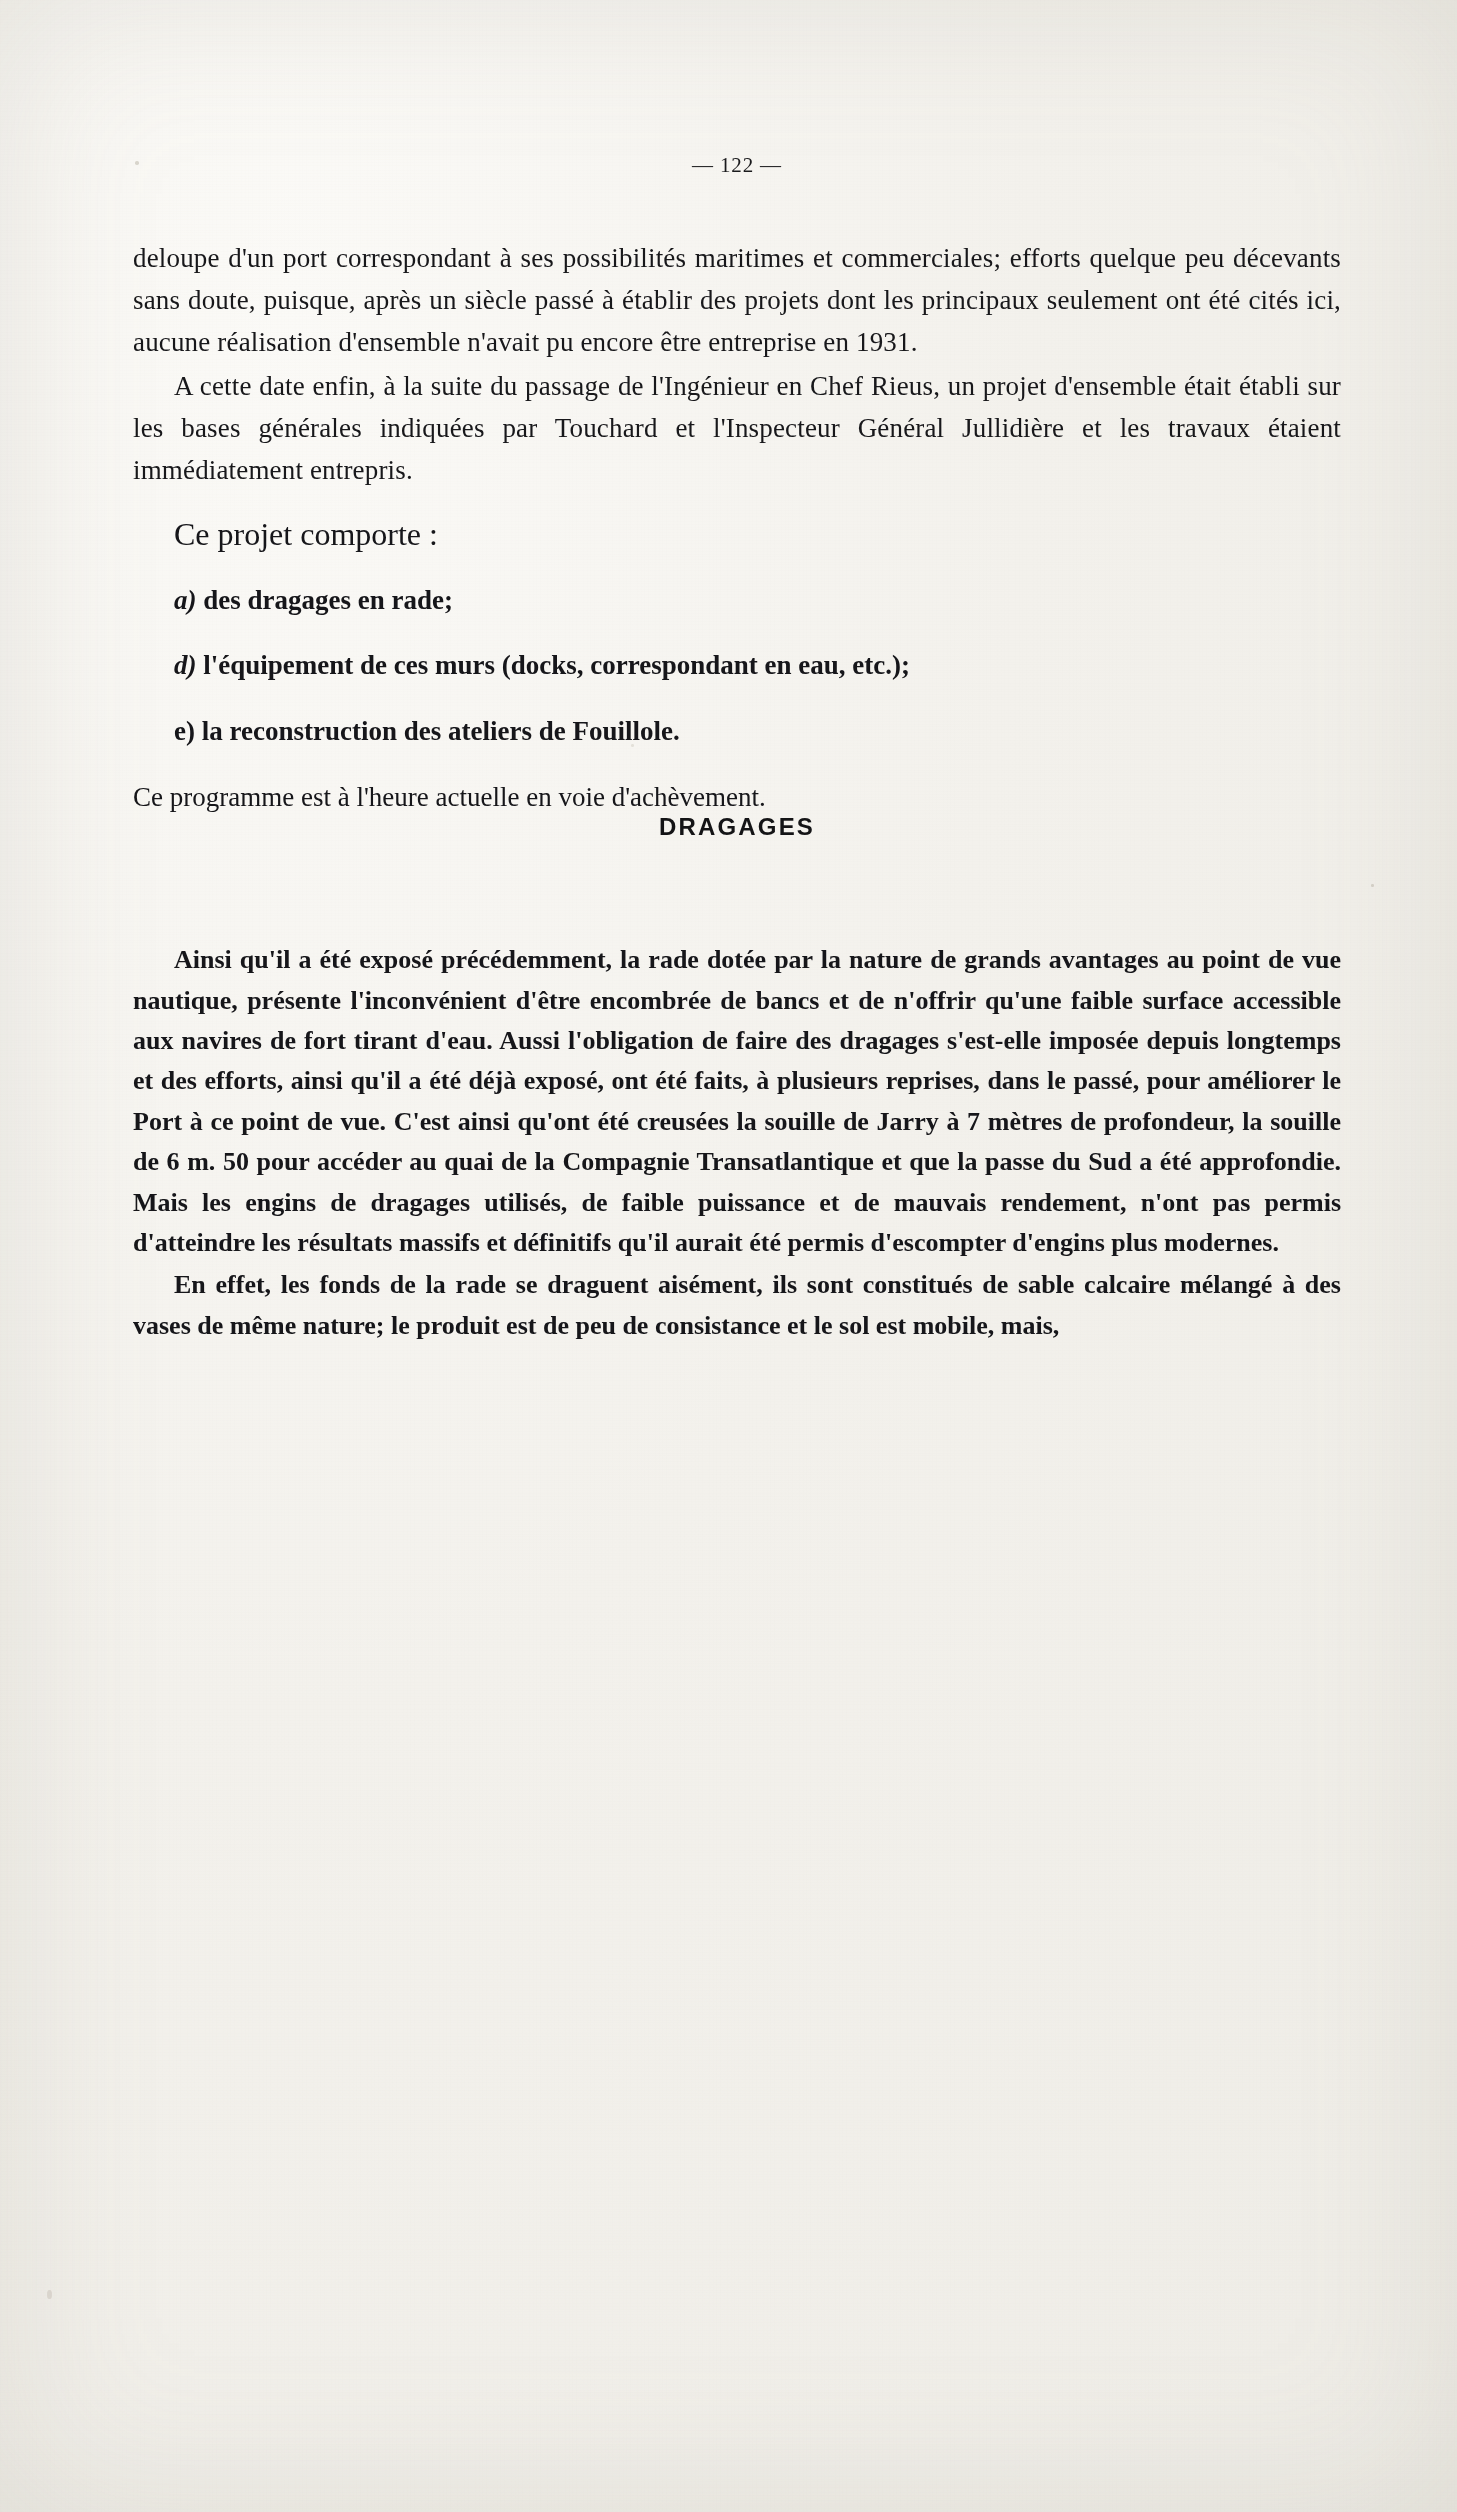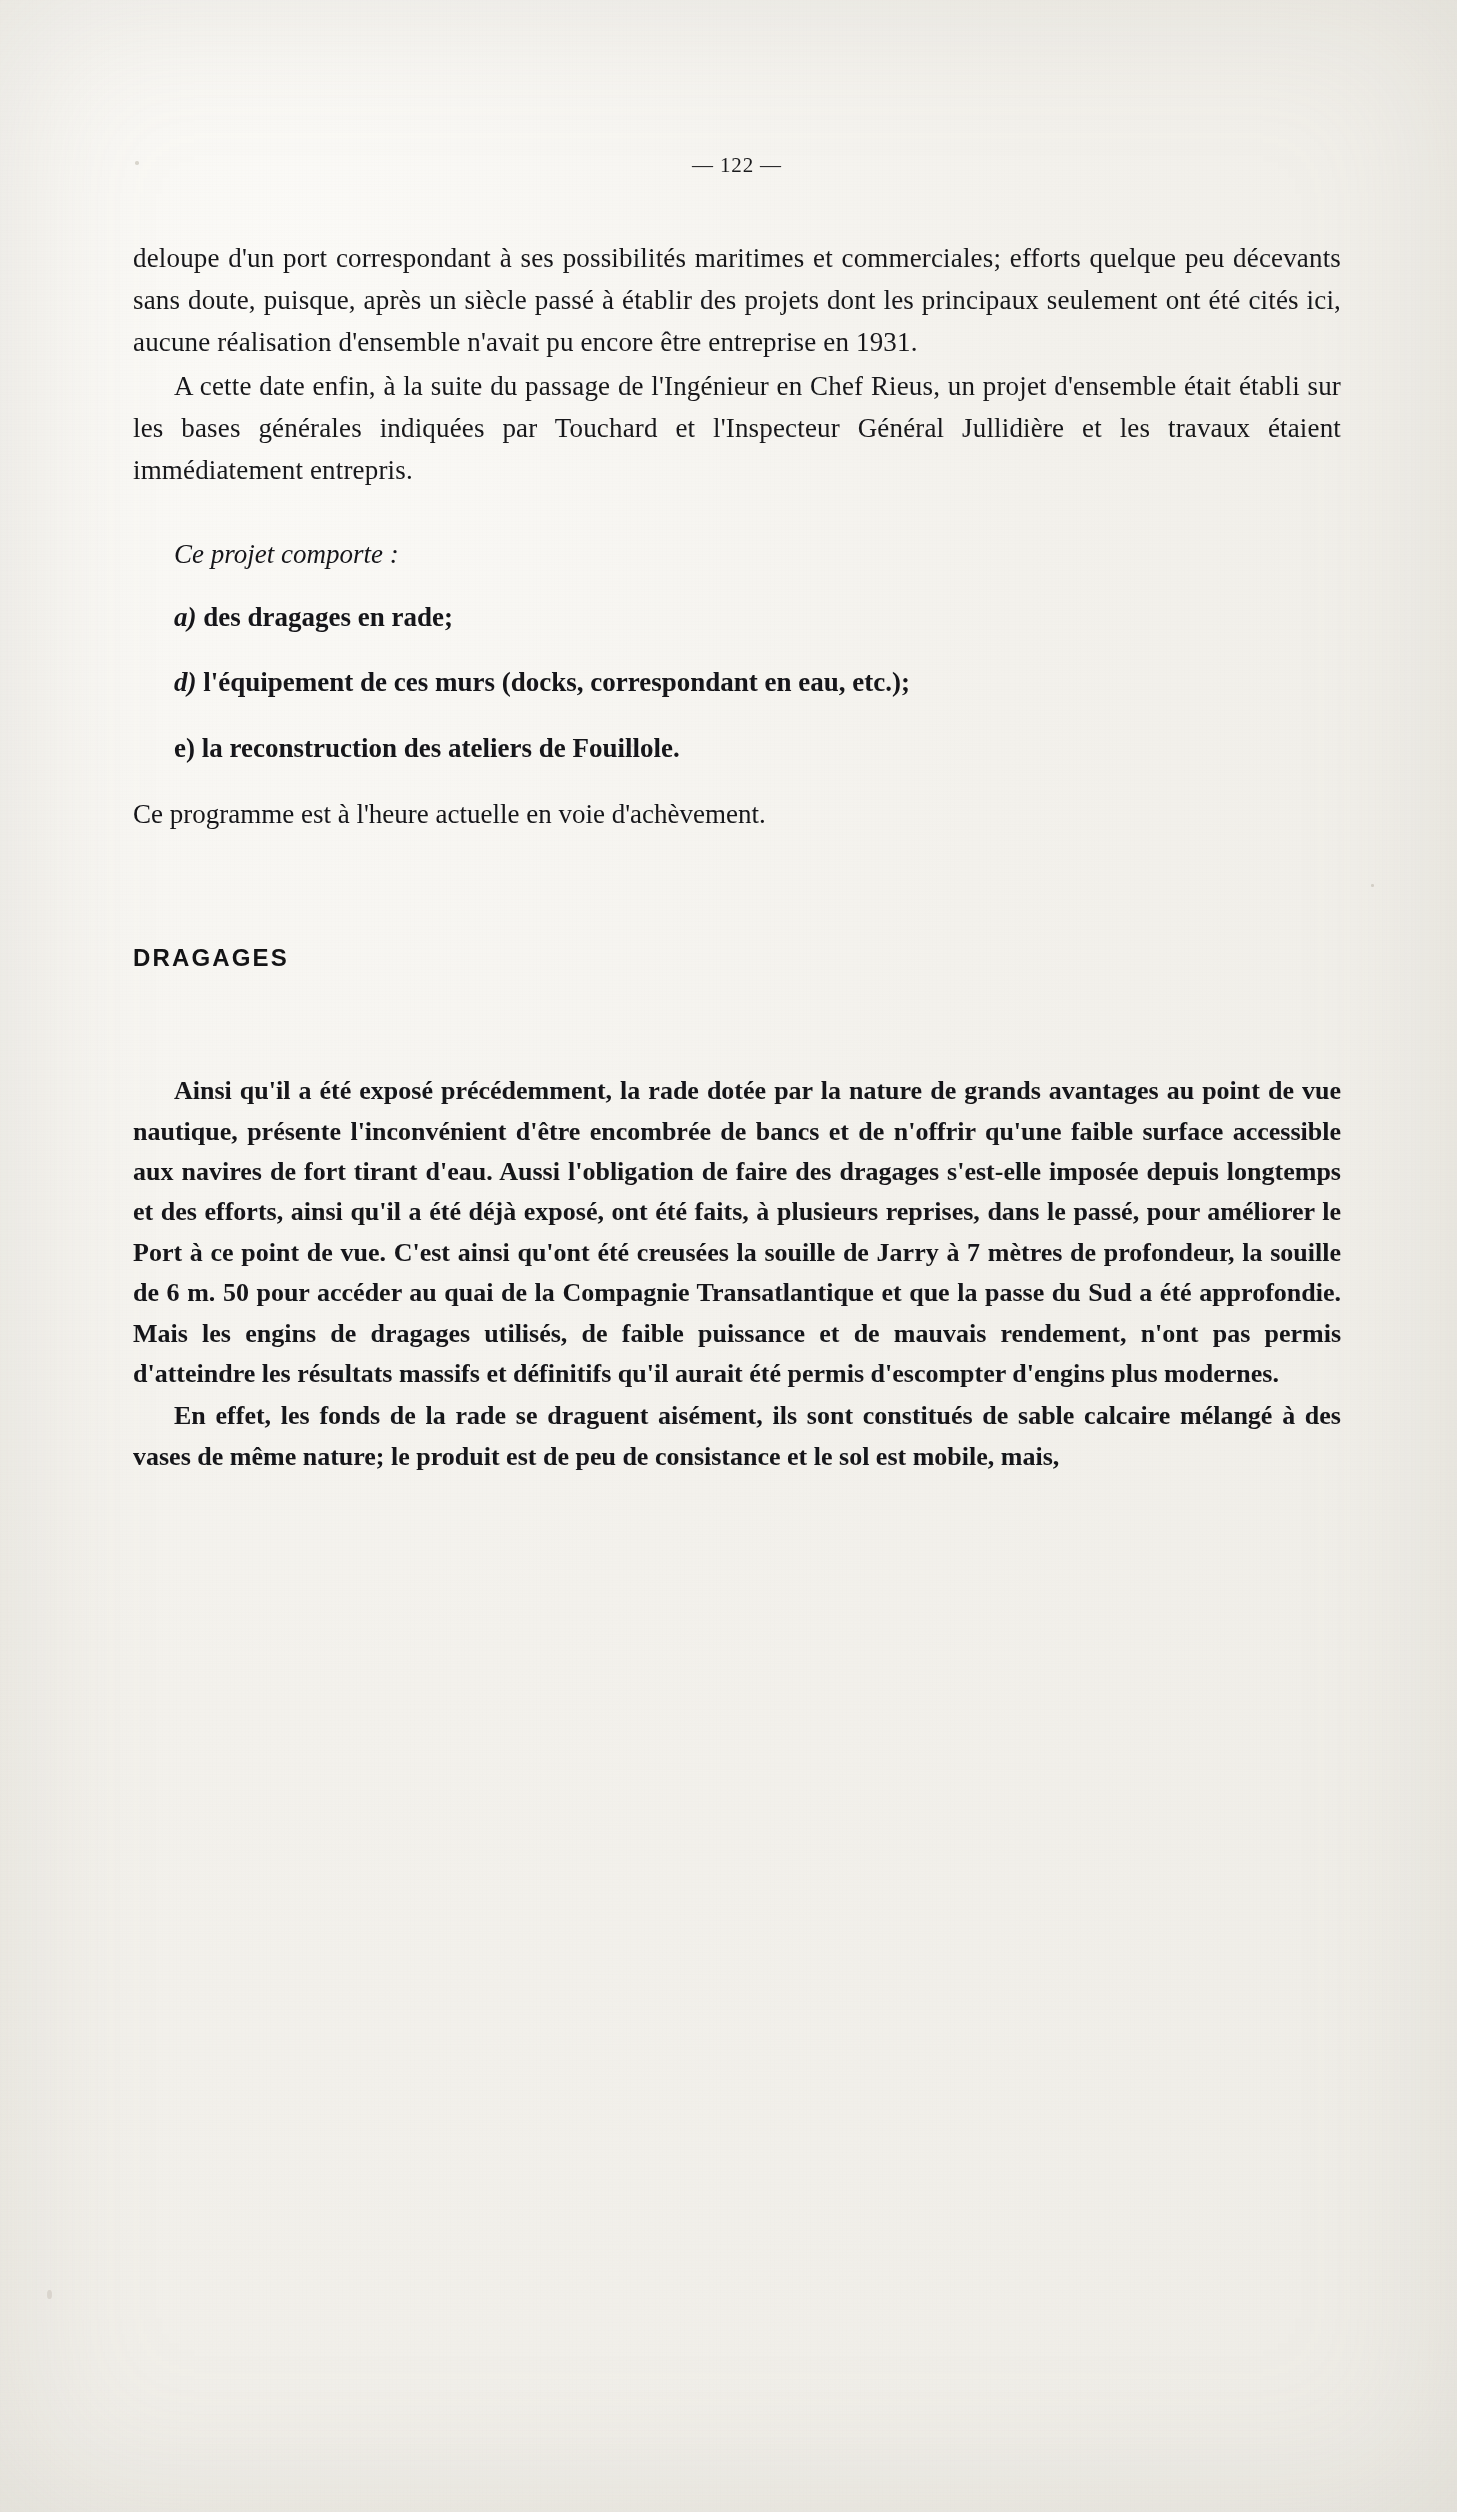--- a/index.html
+++ b/index.html
@@ -78,33 +78,31 @@
     font-size: 27px;
     line-height: 1.5;
   }
   .list-item .mk {
     font-style: italic;
   }
   .list-item .mk.roman {
     font-style: normal;
   }
   .intro-line {
-    margin-top: 47px;
+    margin-top: 24px;
     padding-left: 41px;
-    font-size: 27px;
-    font-style: italic;
+    font-size: 32px;
   }
   .closing {
     margin-top: 31px;
     font-size: 27px;
     text-align: justify;
   }
   .section-head {
-    margin-top: 114px;
-    text-align: left;
+    text-align: center;
     font-family: "Liberation Sans", sans-serif;
     font-weight: bold;
     font-size: 24px;
     letter-spacing: .09em;
     color: #141416;
   }
   .after-head {
     margin-top: 99px;
     font-size: 26px;
     line-height: 1.555;

